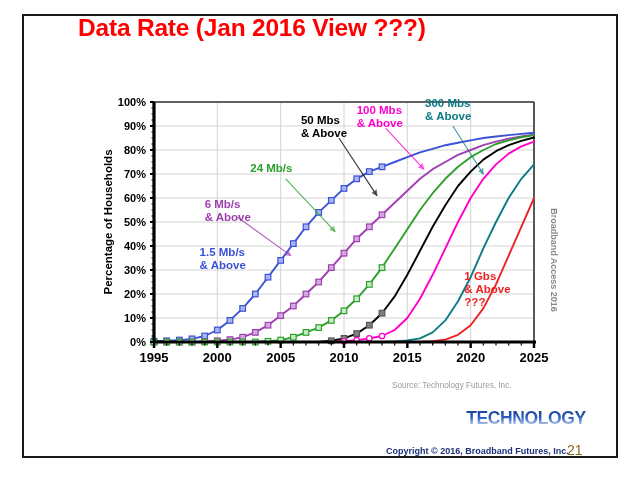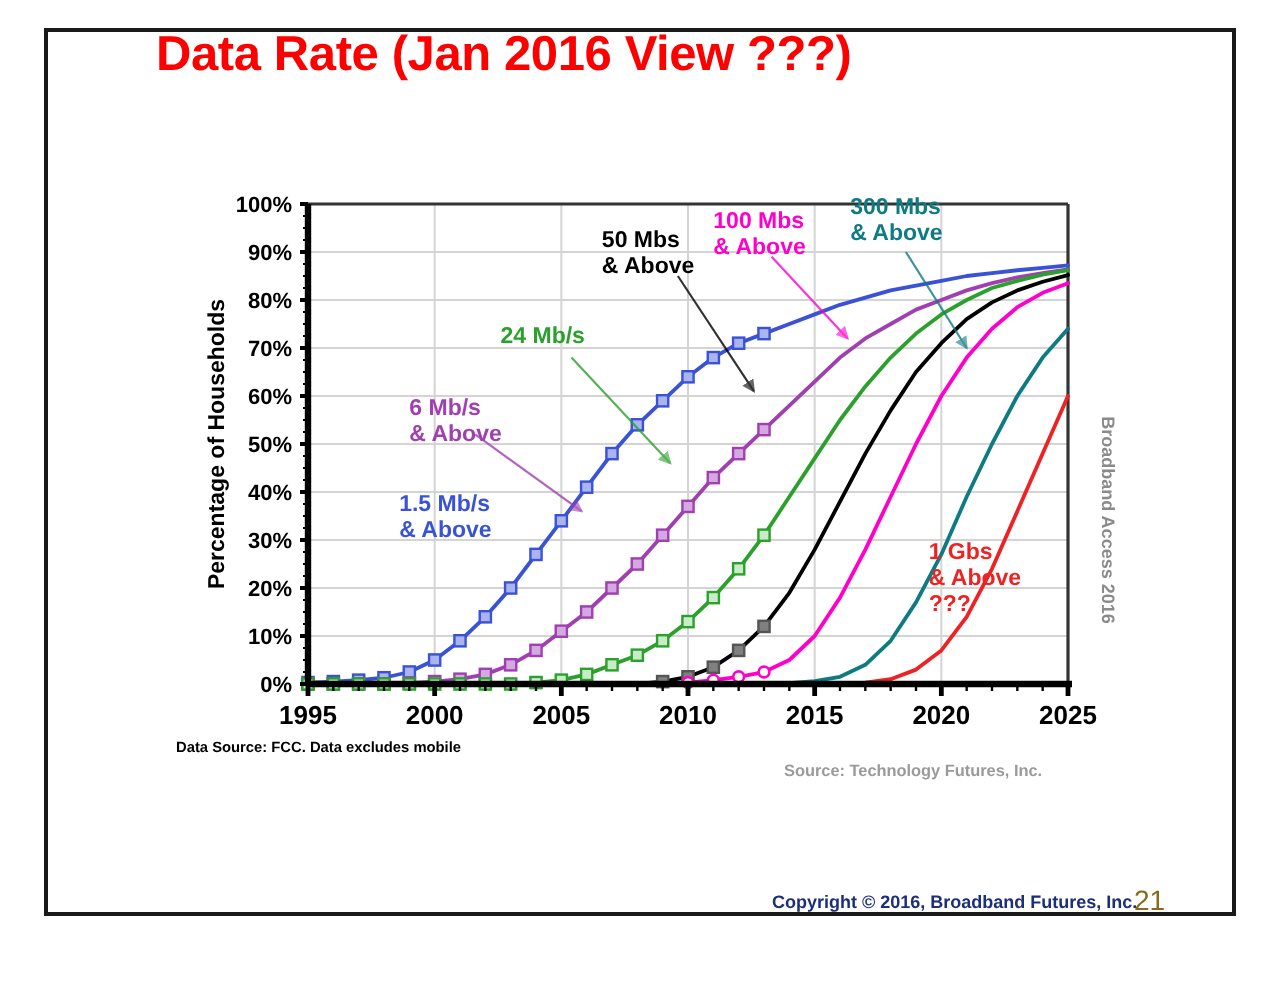--- a/index.html
+++ b/index.html
@@ -15,21 +15,21 @@
   svg{display:block;}
   .ylab{font-size:11px;font-weight:bold;fill:#000;}
   .xlab{font-size:13px;font-weight:bold;fill:#000;}
   .axtitle{font-size:11.5px;font-weight:bold;fill:#000;}
   .xaxtitle{font-size:14px;font-weight:bold;fill:#000;}
   .ann{font-size:11.5px;font-weight:bold;}
   .watermark{font-size:9px;fill:#8a8a8a;font-weight:bold;}
   #srcleft{position:absolute;left:88px;top:369px;width:230px;
            font-size:7.4px;font-weight:bold;color:#000;line-height:1.35;}
   #srcright{position:absolute;left:392px;top:381px;
-            font-size:8.2px;color:#9a9a9a;font-weight:bold;}
+            font-size:8.2px;color:#9a9a9a;font-weight:normal;}
   #logo{position:absolute;left:451px;top:410px;width:150px;text-align:center;
         line-height:0.95;}
   #logo .l1,#logo .l2{font-size:17.5px;font-weight:bold;letter-spacing:-0.4px;
         background:linear-gradient(180deg,#1a3f8f 0%,#2b5fc4 45%,#b9c9e8 88%,#ffffff 100%);
         -webkit-background-clip:text;background-clip:text;color:transparent;
         display:block;}
   #copy{position:absolute;left:386px;top:446px;font-size:9px;font-weight:bold;
         color:#1b2f7a;}
   #pageno{position:absolute;left:567px;top:442px;font-size:14px;color:#8a6a1a;}
 </style>
@@ -292,22 +292,22 @@
       <line x1="356.9333333333322" y1="36" x2="387.33333333333337" y2="84" stroke="#0d7b82" stroke-width="1.1" opacity="0.8" marker-end="url(#ah5)"></line>
       <g>
         <text x="368.3333333333333" y="189.6" class="ann" fill="#ee2222">1 Gbs</text>
         <text x="368.3333333333333" y="202.6" class="ann" fill="#ee2222">&amp; Above</text>
         <text x="368.3333333333333" y="215.6" class="ann" fill="#ee2222">???</text>
       </g>
     </svg>
 </div>
 
 <div id="srcleft">
-  <div>Data Source: FCC.   Data excludes mobile</div>
 </div>
 
 <div id="srcright">Source: Technology Futures, Inc.</div>
 
 <div id="logo">
+  <span class="l1">TECHNOLOGY</span>
 </div>
 
 <div id="copy">Copyright © 2016, Broadband Futures, Inc.</div>
 <div id="pageno">21</div>
 
 </body></html>

